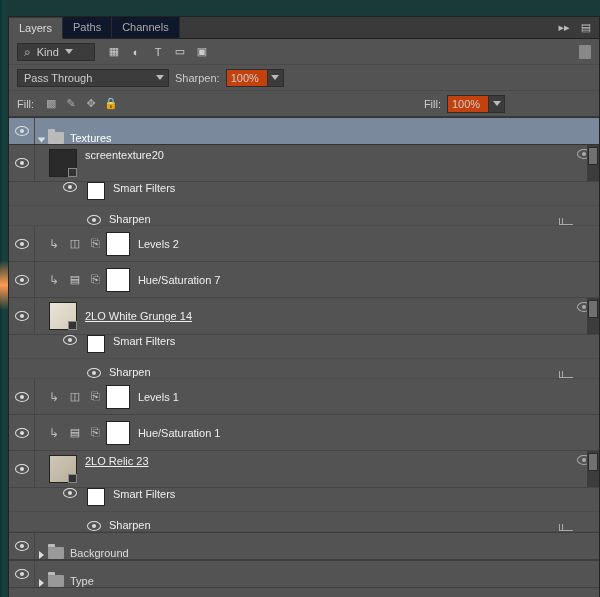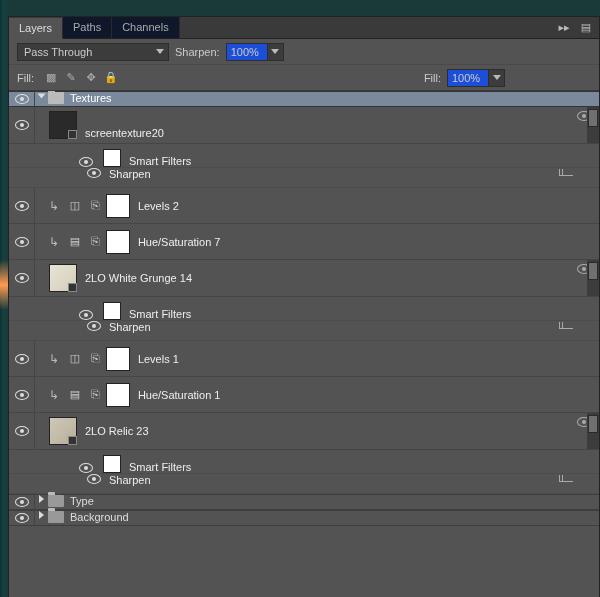--- a/index.html
+++ b/index.html
@@ -12,59 +12,59 @@
 .tficon{width:14px;height:14px;display:inline-flex;align-items:center;justify-content:center;color:#bbb}
 .row{display:flex;align-items:center;height:26px;padding:0 8px;gap:6px;border-bottom:1px solid #4a4a4a}
 .row2{display:flex;align-items:center;height:26px;padding:0 8px;gap:6px;border-bottom:1px solid #3a3a3a}
 .dropdown{display:flex;align-items:center;background:#3c3c3c;border:1px solid #2d2d2d;height:18px;padding:0 4px 0 6px;gap:4px;cursor:pointer}
 .dropdown .arrow{width:0;height:0;border-left:4px solid transparent;border-right:4px solid transparent;border-top:5px solid #bbb;margin-left:2px}
 .dropdown.search::before{content:"⌕";color:#bbb;margin-right:2px;font-size:12px}
 .filtericons{display:flex;gap:8px;margin-left:6px;align-items:center}
 .filtericons span{width:14px;height:14px;display:inline-flex;align-items:center;justify-content:center;color:#ccc}
 .label{color:#ccc}
 .pctbox{display:flex;align-items:center}
-.pctbox .val{width:42px;height:18px;background:#1d4ed8;border:1px solid #2d2d2d;display:flex;align-items:center;padding:0 4px}
+.pctbox .val{width:42px;height:18px;background:#c2410c;border:1px solid #2d2d2d;display:flex;align-items:center;padding:0 4px}
 .pctbox .ar{width:16px;height:18px;background:#3c3c3c;border:1px solid #2d2d2d;border-left:none;display:flex;align-items:center;justify-content:center}
 .pctbox .ar::after{content:"";width:0;height:0;border-left:4px solid transparent;border-right:4px solid transparent;border-top:5px solid #bbb}
 .lockicons{display:flex;gap:6px;margin-left:4px}
 .lockicons span{width:14px;height:14px;display:inline-flex;align-items:center;justify-content:center;color:#aaa}
 .layers{flex:1;overflow:hidden;background:#535353;display:flex;flex-direction:column}
-.grouprow{display:flex;align-items:flex-start;height:16px;background:#7a8a9c;border:1px solid #333;border-left:none;border-right:none}
+.grouprow{display:flex;align-items:flex-end;height:28px;background:#7a8a9c;border:1px solid #333;border-left:none;border-right:none}
 .grouprow.closed{background:#535353;border-top:1px solid #3e3e3e;border-bottom:1px solid #3e3e3e}
 .vis{width:26px;height:100%;display:flex;align-items:center;justify-content:center;border-right:1px solid #454545}
 .eye{width:14px;height:10px;border:1px solid #ddd;border-radius:50%;position:relative}
 .eye::after{content:"";position:absolute;width:4px;height:4px;background:#ddd;border-radius:50%;left:4px;top:2px}
 .tw{width:0;height:0;border-top:4px solid transparent;border-bottom:4px solid transparent;border-left:5px solid #ddd;margin:0 4px}
 .tw.open{transform:rotate(90deg)}
 .folder{width:16px;height:12px;background:#bbb;border-radius:1px;position:relative;margin-right:6px}
 .folder::before{content:"";position:absolute;width:7px;height:3px;background:#bbb;top:-3px;left:0;border-radius:1px 1px 0 0}
 .groupname{color:#fff;font-weight:500}
 .grouprow.closed .groupname{color:#ddd}
 .lrow{display:flex;align-items:center;min-height:36px;border-bottom:1px solid #454545;position:relative}
 .lrow .vis{min-height:36px}
 .indent1{padding-left:14px}
 .thumb{width:28px;height:28px;background:#fff;border:1px solid #222;margin-right:8px;position:relative}
 .thumb.dark{background:#2a2a2a}
 .thumb.grunge{background:linear-gradient(135deg,#e8e4d8,#d4ccb8)}
 .thumb.relic{background:linear-gradient(135deg,#cfc8b8,#b8ad98)}
 .thumb .so{position:absolute;right:-1px;bottom:-1px;width:9px;height:9px;background:#333;border:1px solid #888}
 .lname{color:#eee}
-.lname.u{}
+.lname.u{text-decoration:underline}
 .rside{position:absolute;right:4px;top:4px;bottom:4px;width:22px;display:flex;flex-direction:column;align-items:center}
 .reye{width:14px;height:10px;border:1px solid #aaa;border-radius:50%;position:relative;margin-bottom:auto}
 .reye::after{content:"";position:absolute;width:4px;height:4px;background:#aaa;border-radius:50%;left:4px;top:2px}
 .sbar{position:absolute;right:0;top:0;bottom:0;width:12px;background:#3c3c3c}
 .sb-thumb{position:absolute;right:1px;width:10px;height:18px;background:#707070;border:1px solid #2a2a2a}
-.sfrow{display:flex;align-items:flex-end;height:24px;border-bottom:1px solid #4c4c4c;padding-left:36px}
+.sfrow{display:flex;align-items:flex-start;height:24px;border-bottom:1px solid #4c4c4c;padding-left:20px}
 .sfrow .sfeye{margin-left:34px;margin-right:10px}
 .sfeye{width:14px;height:10px;border:1px solid #ddd;border-radius:50%;position:relative}
 .sfeye::after{content:"";position:absolute;width:4px;height:4px;background:#ddd;border-radius:50%;left:4px;top:2px}
 .sfthumb{width:18px;height:18px;background:#fff;border:1px solid #222;margin-right:8px}
 .sfname{color:#eee}
-.sprow{display:flex;align-items:flex-start;height:20px;border-bottom:1px solid #4c4c4c;padding-left:26px;position:relative}
+.sprow{display:flex;align-items:flex-end;height:20px;border-bottom:1px solid #4c4c4c;padding-left:26px;position:relative}
 .sprow .sfeye{margin-left:52px;margin-right:8px}
 .sldicon{position:absolute;right:26px;width:14px;height:8px;border-bottom:1px solid #aaa;display:flex;align-items:end;gap:2px}
 .sldicon::before,.sldicon::after{content:"";width:1px;height:6px;background:#aaa}
 .adjrow{display:flex;align-items:center;height:36px;border-bottom:1px solid #454545}
 .adjrow .vis{height:36px}
 .linkic{margin-left:14px;margin-right:6px;color:#bbb;font-size:12px}
 .adjic{width:20px;height:20px;display:flex;align-items:center;justify-content:center;margin-right:6px;color:#ccc}
 .clipic{margin-right:6px;color:#ccc}
 .mask{width:24px;height:24px;background:#fff;border:1px solid #222;margin-right:8px}
 .edge{position:absolute;left:0;top:0;width:8px;height:597px;background:linear-gradient(90deg,#0e3030,#164040 40%,#1a3a3a)}
@@ -82,20 +82,35 @@
   <div class="tabbar">
     <div class="tab active">Layers</div>
     <div class="tab">Paths</div>
     <div class="tab">Channels</div>
     <div class="tabend">
       <span class="tficon">▸▸</span>
       <span class="tficon">▤</span>
     </div>
   </div>
 
+  <div class="row">
+    <div class="dropdown search" style="width:78px">
+      <span>Kind</span>
+      <span class="arrow"></span>
+    </div>
+    <div class="filtericons">
+      <span>▦</span>
+      <span>◐</span>
+      <span>T</span>
+      <span>▭</span>
+      <span>▣</span>
+    </div>
+    <div style="flex:1"></div>
+    <div style="width:12px;height:14px;background:#888;border-radius:1px"></div>
+  </div>
 
   <div class="row">
     <div class="dropdown" style="width:152px">
       <span>Pass Through</span>
       <span style="flex:1"></span>
         <span class="arrow"></span>
     </div>
     <span class="label">Sharpen:</span>
     <div class="pctbox">
       <div class="val">
@@ -132,21 +147,21 @@
         </div>
       <div class="tw open"></div>
       <div class="folder"></div>
       <span class="groupname">Textures</span>
     </div>
 
     <div class="lrow">
       <div class="vis">
           <div class="eye"></div>
         </div>
-      <div class="indent1" style="display:flex;align-items:flex-end">
+      <div class="indent1" style="display:flex;align-items:flex-start">
         <div class="thumb dark">
             <div class="so"></div>
           </div>
         <span class="lname">screentexture20</span>
       </div>
       <div class="rside">
           <div class="reye"></div>
         </div>
       <div class="sbar">
           <div class="sb-thumb" style="top:2px"></div>
@@ -232,21 +247,21 @@
       <span class="adjic">▤</span>
       <span class="clipic">⎘</span>
       <div class="mask"></div>
       <span class="lname">Hue/Saturation 1</span>
     </div>
 
     <div class="lrow">
       <div class="vis">
           <div class="eye"></div>
         </div>
-      <div class="indent1" style="display:flex;align-items:center">
+      <div class="indent1" style="display:flex;align-items:flex-start">
         <div class="thumb relic">
             <div class="so"></div>
           </div>
         <span class="lname u">2LO Relic 23</span>
       </div>
       <div class="rside">
           <div class="reye"></div>
         </div>
       <div class="sbar">
           <div class="sb-thumb" style="top:2px"></div>
@@ -262,26 +277,26 @@
       <span class="sfname">Sharpen</span>
       <div class="sldicon"></div>
     </div>
 
     <div class="grouprow closed">
       <div class="vis">
           <div class="eye"></div>
         </div>
       <div class="tw"></div>
       <div class="folder" style="background:#999"></div>
-      <span class="groupname">Type</span>
+      <span class="groupname">Background</span>
     </div>
 
     <div class="grouprow closed">
       <div class="vis">
           <div class="eye"></div>
         </div>
       <div class="tw"></div>
       <div class="folder" style="background:#999"></div>
-      <span class="groupname">Background</span>
+      <span class="groupname">Type</span>
     </div>
 
   </div>
 </div>
 
 </body></html>

